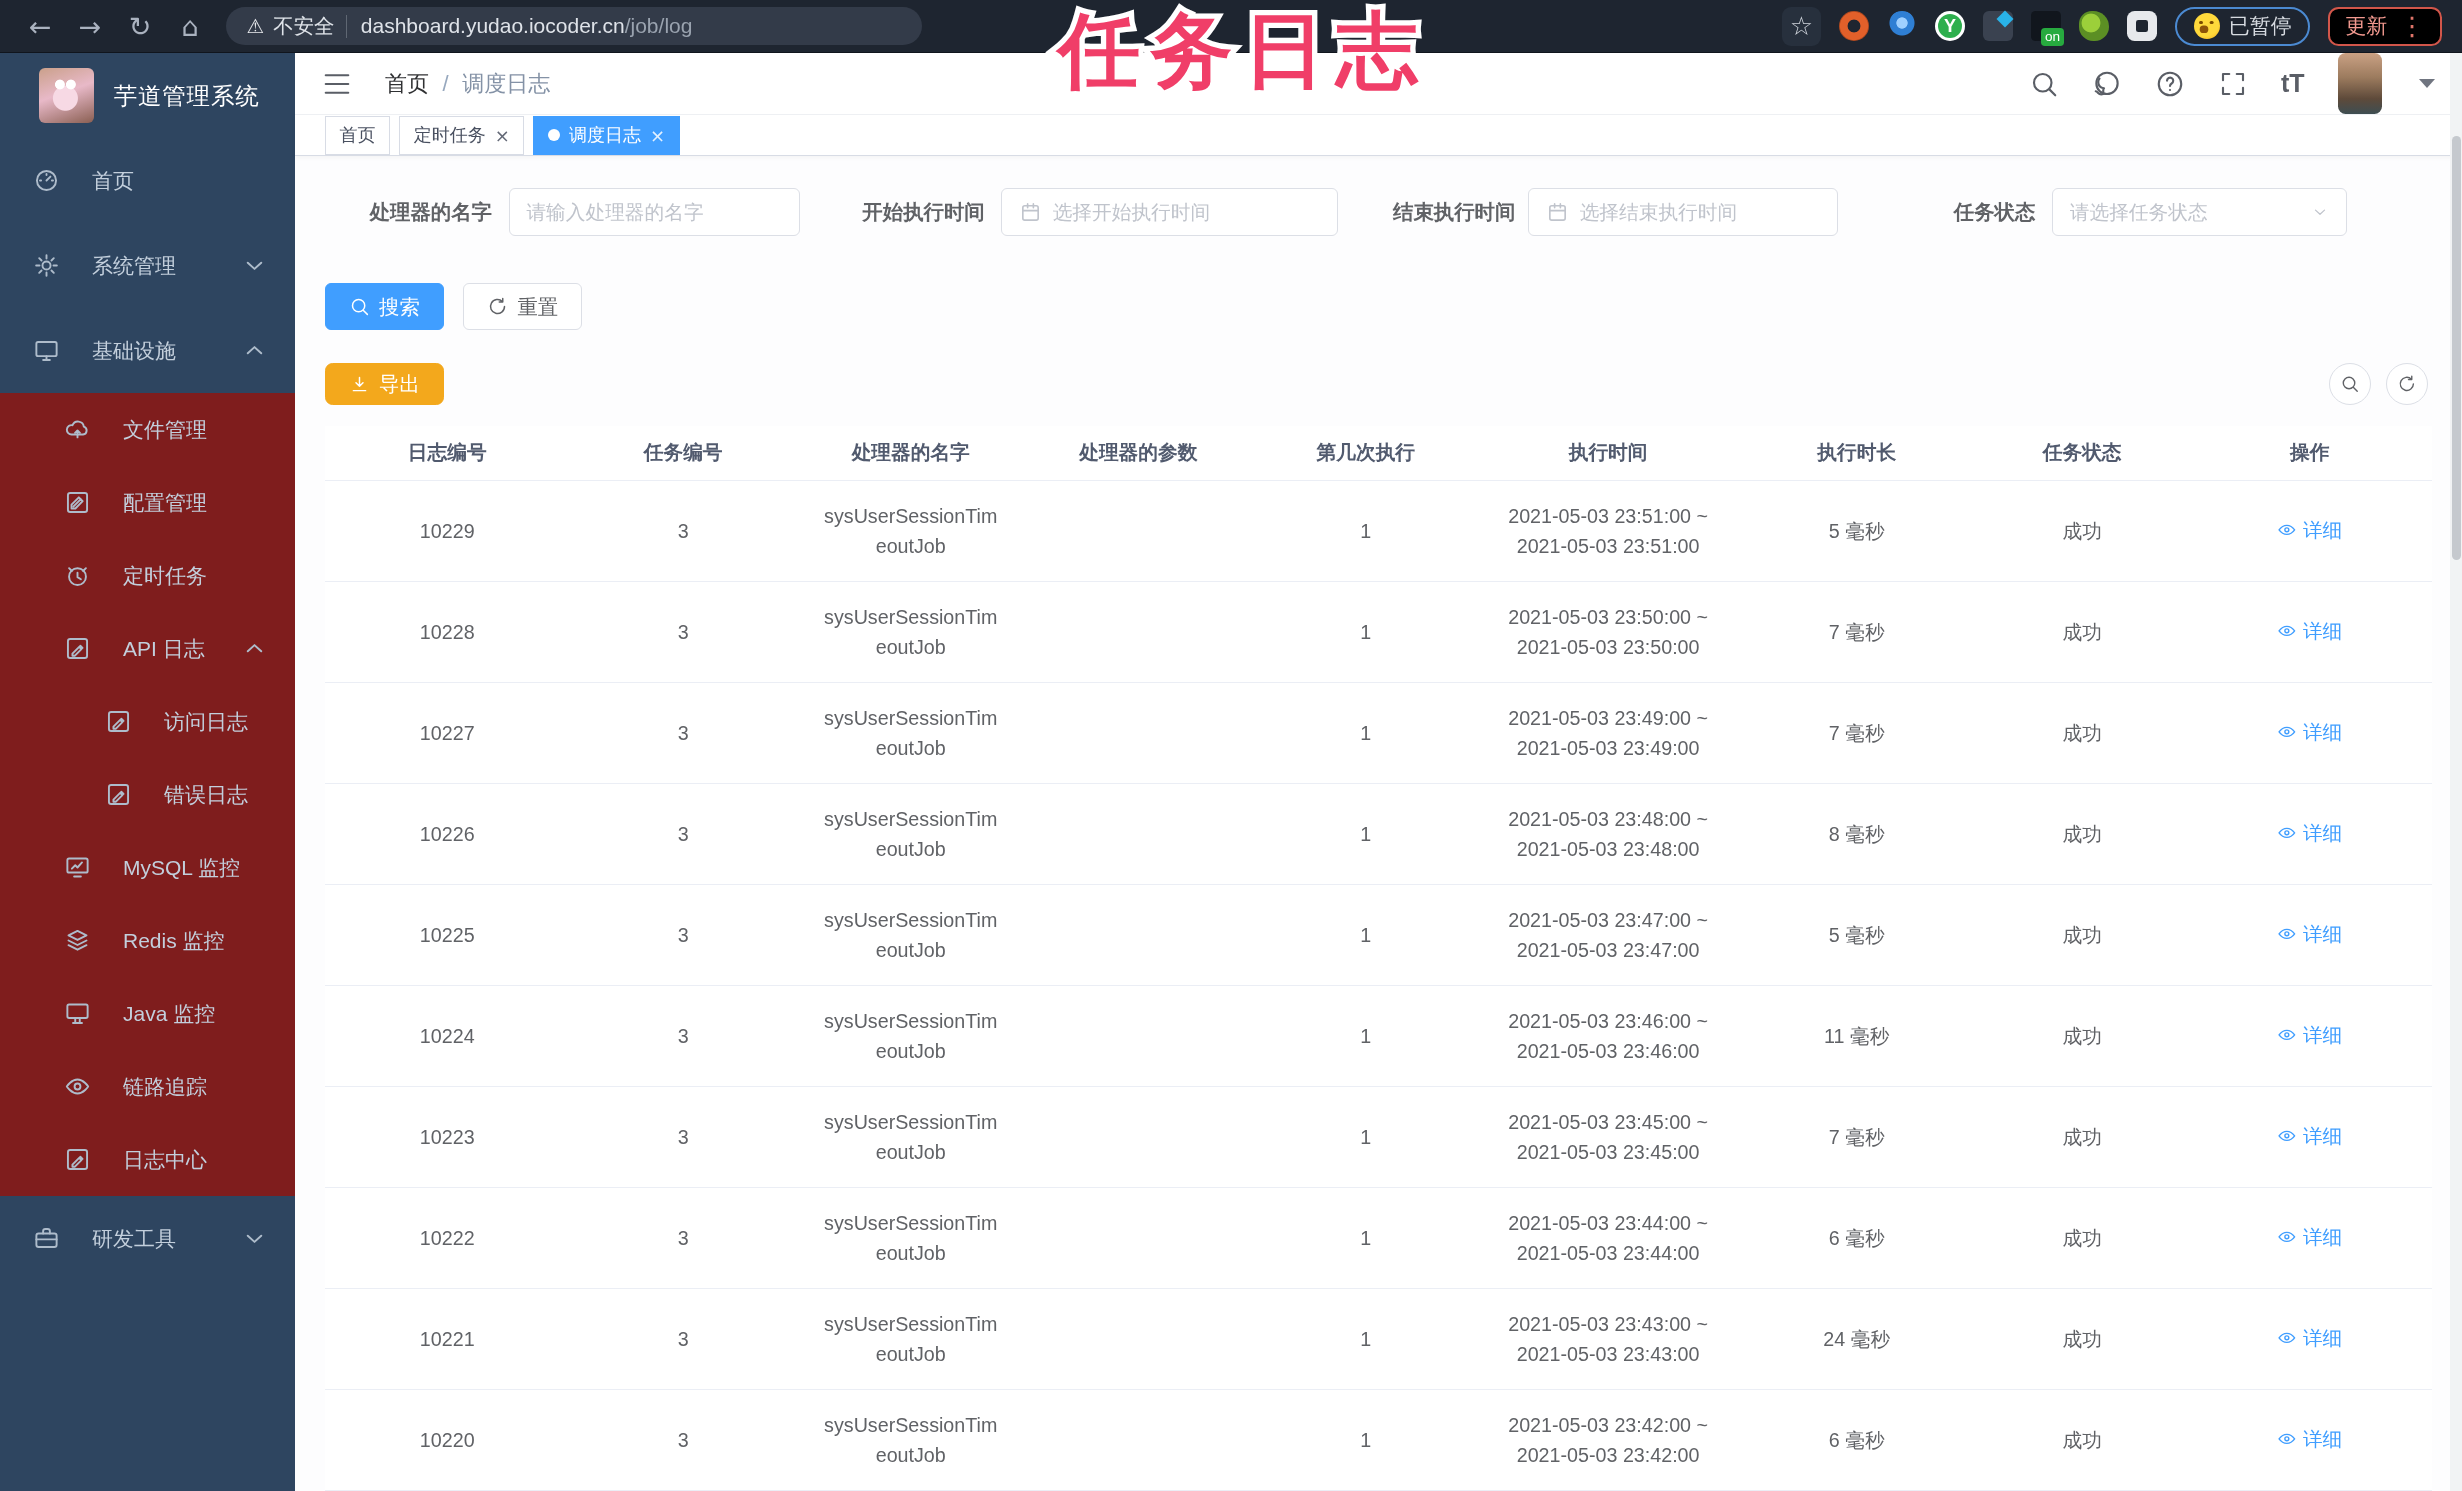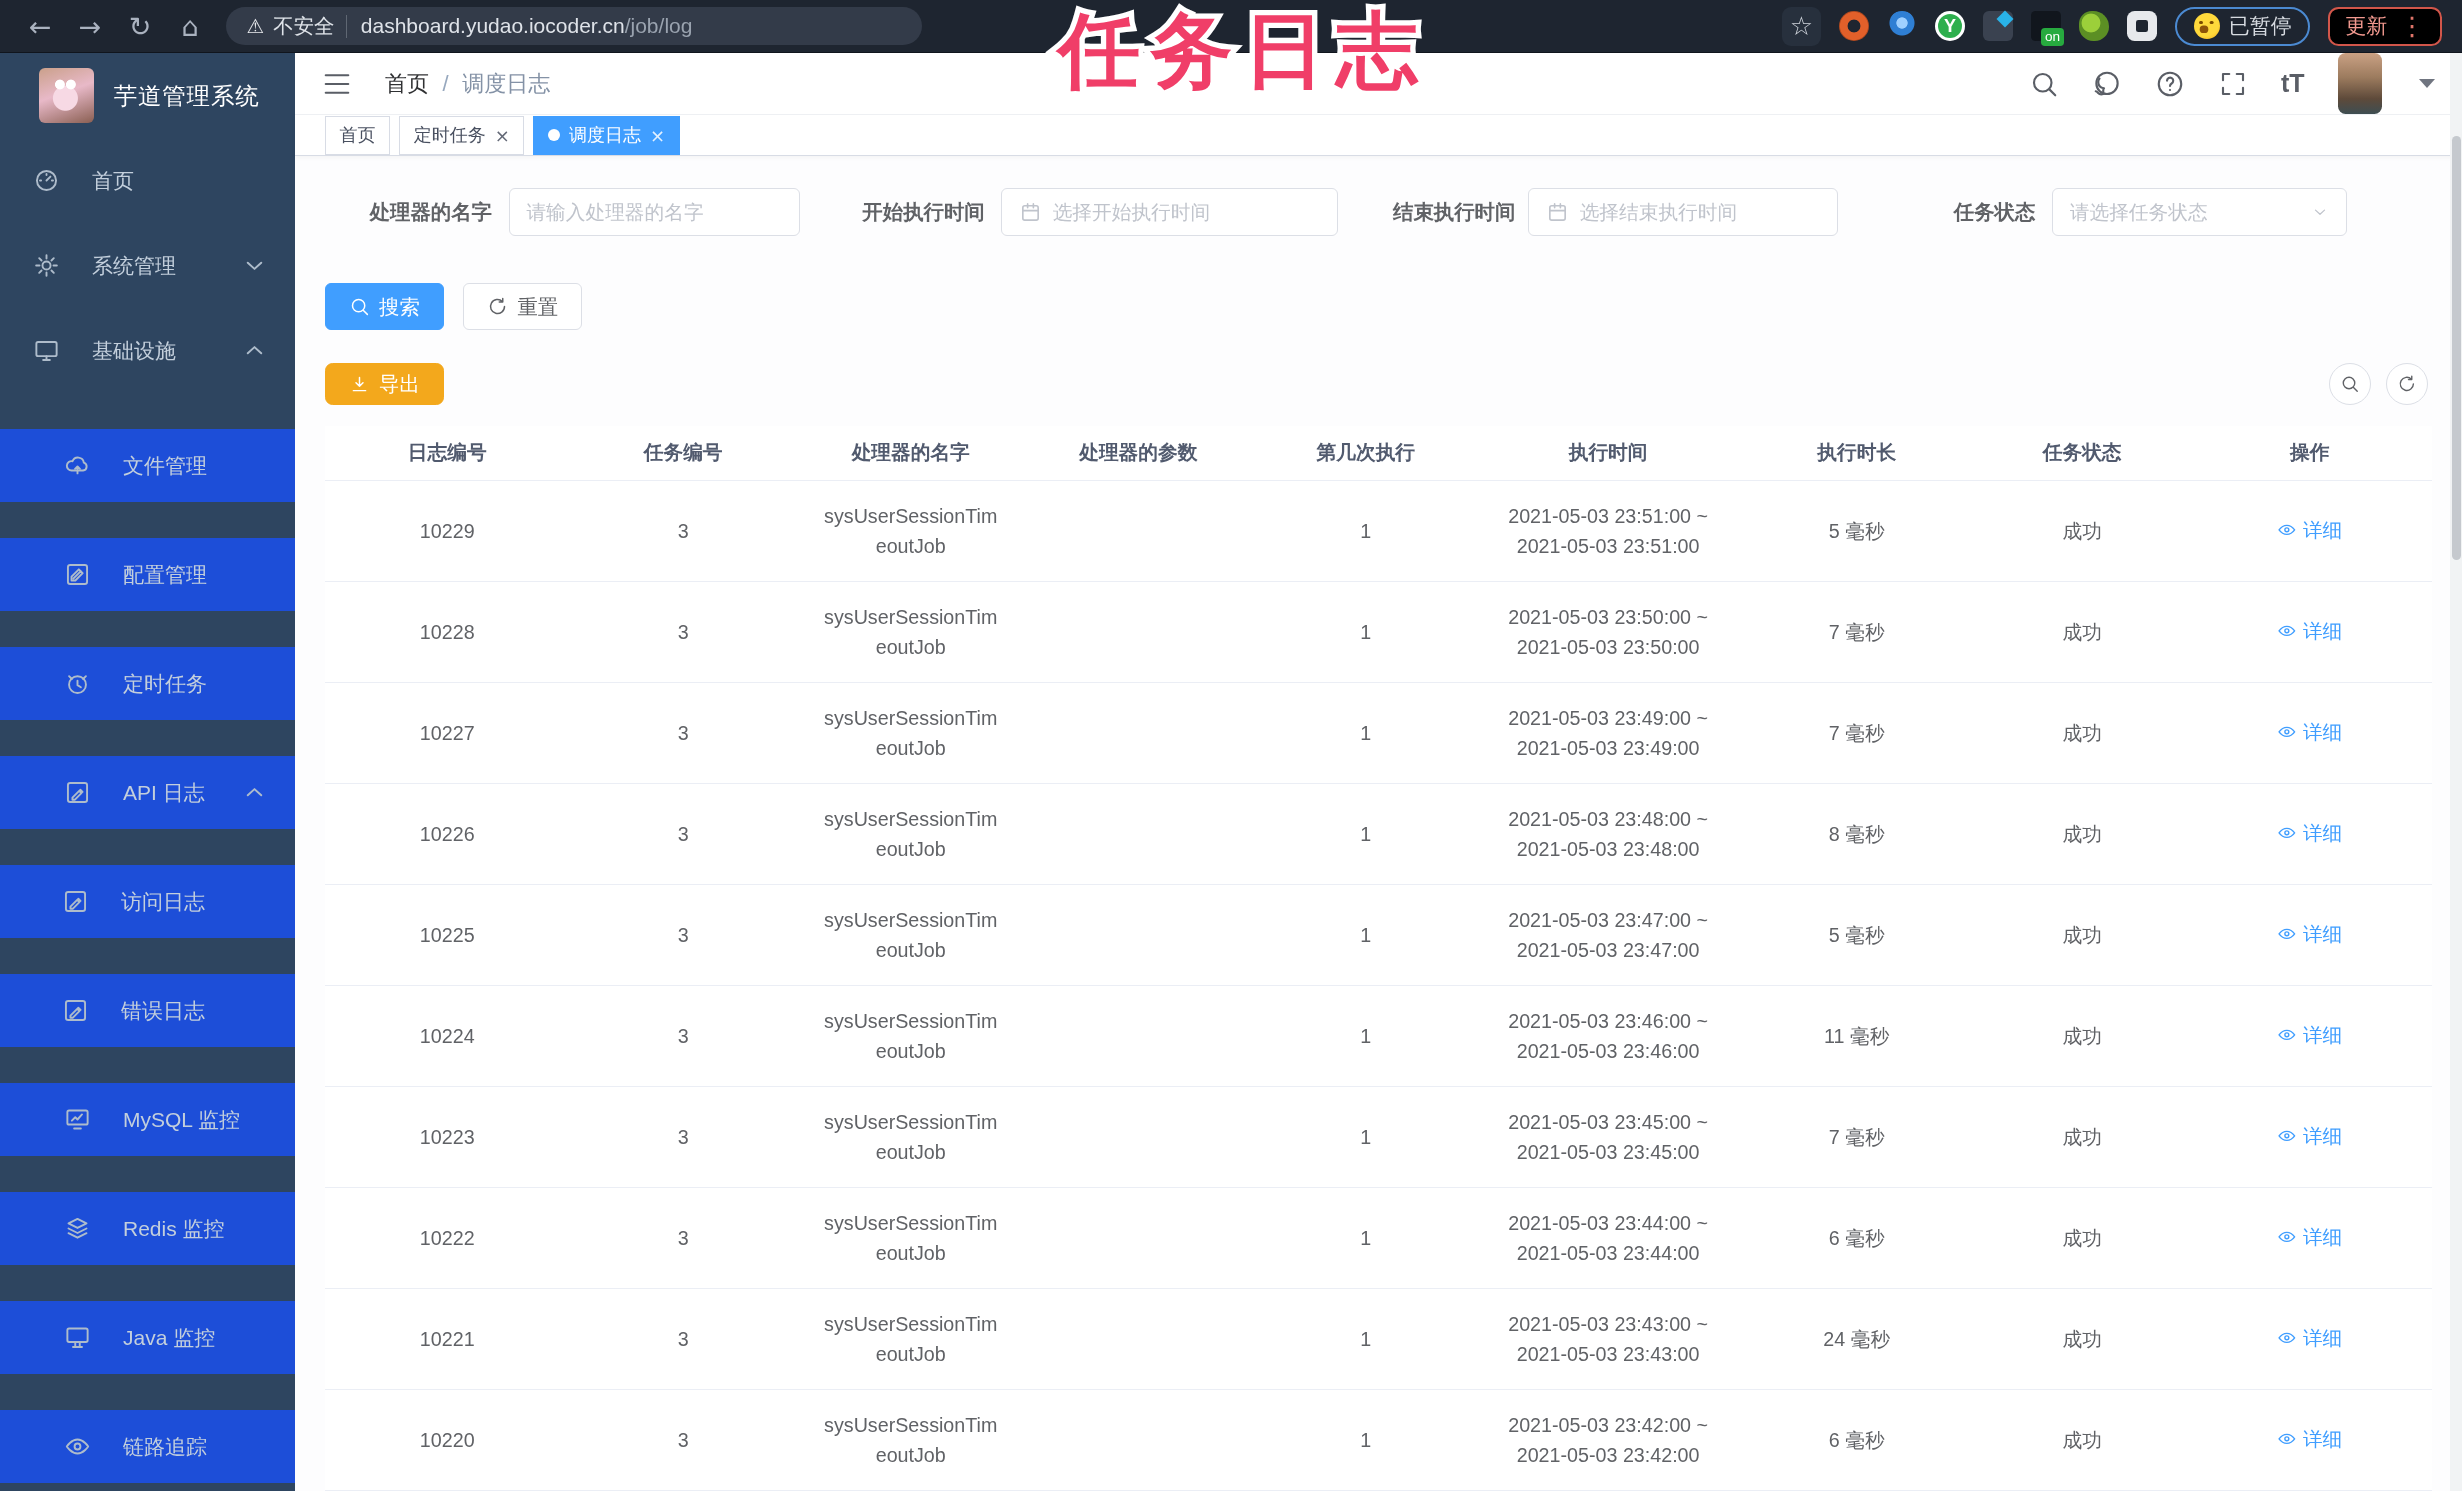--- a/index.html
+++ b/index.html
@@ -56,23 +56,23 @@
     background:
       radial-gradient(circle at 38% 30%, #fff 0 4.5px, transparent 5.3px),
       radial-gradient(circle at 58% 30%, #fff 0 4.5px, transparent 5.3px),
       radial-gradient(circle at 48% 55%, #f7d9e4 0 12px, transparent 13px),
       linear-gradient(160deg,#caa08a 0%, #e8b9c8 45%, #8a5f52 100%); }
   .logo-title { color:#fff; font-size:23.5px; font-weight:normal; letter-spacing:0.8px; }
   .menu { position:absolute; top:85px; left:0; right:0; }
   .menu-item { display:flex; align-items:center; height:85px; color:#c3cfdc; font-size:21px; cursor:pointer; }
   .menu-item .ic { width:27px; height:27px; stroke:#aebccb; }
   .menu-item.lv1 { padding-left:33px; }
-  .menu-item.lv2, .menu-item.lv3 { height:73px; background:#1d4ed8;margin-top:36px; }
+  .menu-item.lv2, .menu-item.lv3 { height:73px; background:#7f1d1d; }
   .menu-item.lv2 { padding-left:64px; }
-  .menu-item.lv3 { padding-left:62px;font-family:Liberation Mono, monospace; }
+  .menu-item.lv3 { padding-left:105px;font-family:Liberation Mono, monospace; }
   .menu-label { margin-left:32px; }
   .menu-chevron { margin-left:auto; margin-right:27px; width:19.7px; height:19.7px; stroke:#aebccb; }
   .ic { fill:none; stroke:currentColor; stroke-width:1.7; stroke-linecap:round; stroke-linejoin:round; }
 
   
   .navbar { height:76px; background:#fff; display:flex; align-items:center; padding:0 27px;
     border-bottom:0.8px solid #eef0f3; position:relative; z-index:5; }
   .hamburger { width:30px; height:30px; stroke:#5a5e66; cursor:pointer; }
   .breadcrumb { margin-left:33px; font-size:22px; color:#303133; display:flex; gap:13.6px; align-items:center; }
   .crumb-sep { color:#97a8be; }

